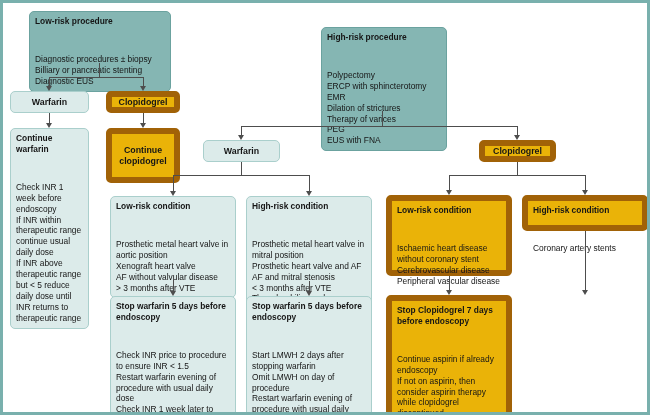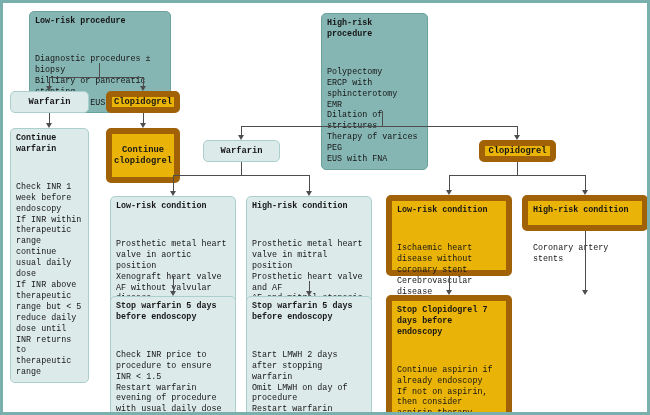--- a/index.html
+++ b/index.html
@@ -1,19 +1,19 @@
 <!DOCTYPE html>
 <html><head>
 <meta charset="utf-8">
 <style>
   html,body { margin:0; padding:0; background:#f2f2f2; }
   .stage {
     position:relative; width:650px; height:415px; background:#ffffff;
     border:3px solid #79b0ad; box-sizing:border-box; overflow:hidden;
-    font-family:Liberation Mono, monospace; color:#161616;
+    font-family:Liberation Sans, sans-serif; color:#161616;
   }
   .node {
     position:absolute; box-sizing:border-box; border-radius:5px;
     padding:4px 5px; font-size:8.4px; line-height:10.9px;
   }
   .dark  { background:#85b6b3; border:1px solid #6ba29f; }
   .mid   { background:#eab308; border:6px solid #a16207; }
   .light { background:#dcebea; border:1px solid #aacfcc; }
   .node .t { font-weight:bold; }
   .node .b { white-space:pre-line;margin-top:27px; }
@@ -34,21 +34,21 @@
 
 <div class="stage">
 
   <div class="node dark" style="left:26px;top:8px;width:142px;min-height:52px">
     <div class="t">Low-risk procedure</div>
     <div class="b">Diagnostic procedures ± biopsy
 Billiary or pancreatic stenting
 Diagnostic EUS</div>
   </div>
 
-  <div class="node dark" style="left:318px;top:10px;width:107px;min-height:100px">
+  <div class="node dark" style="left:318px;top:24px;width:126px;min-height:100px">
     <div class="t">High-risk procedure</div>
     <div class="b">Polypectomy
 ERCP with sphincterotomy
 EMR
 Dilation of strictures
 Therapy of varices
 PEG
 EUS with FNA</div>
   </div>
 

